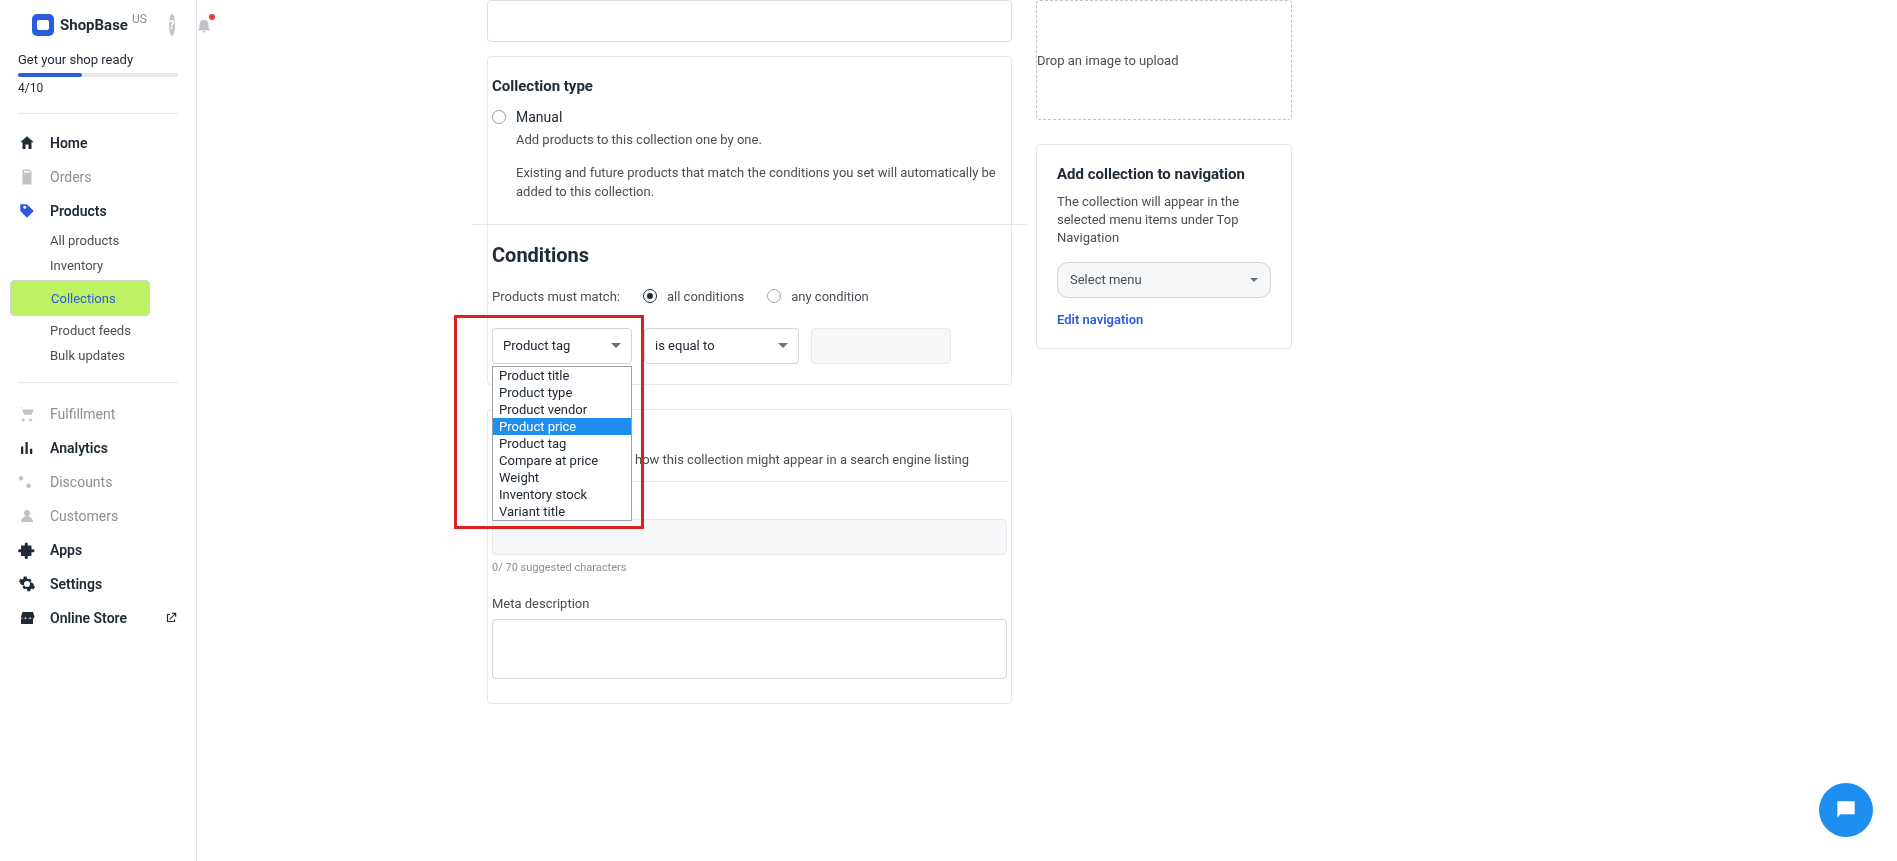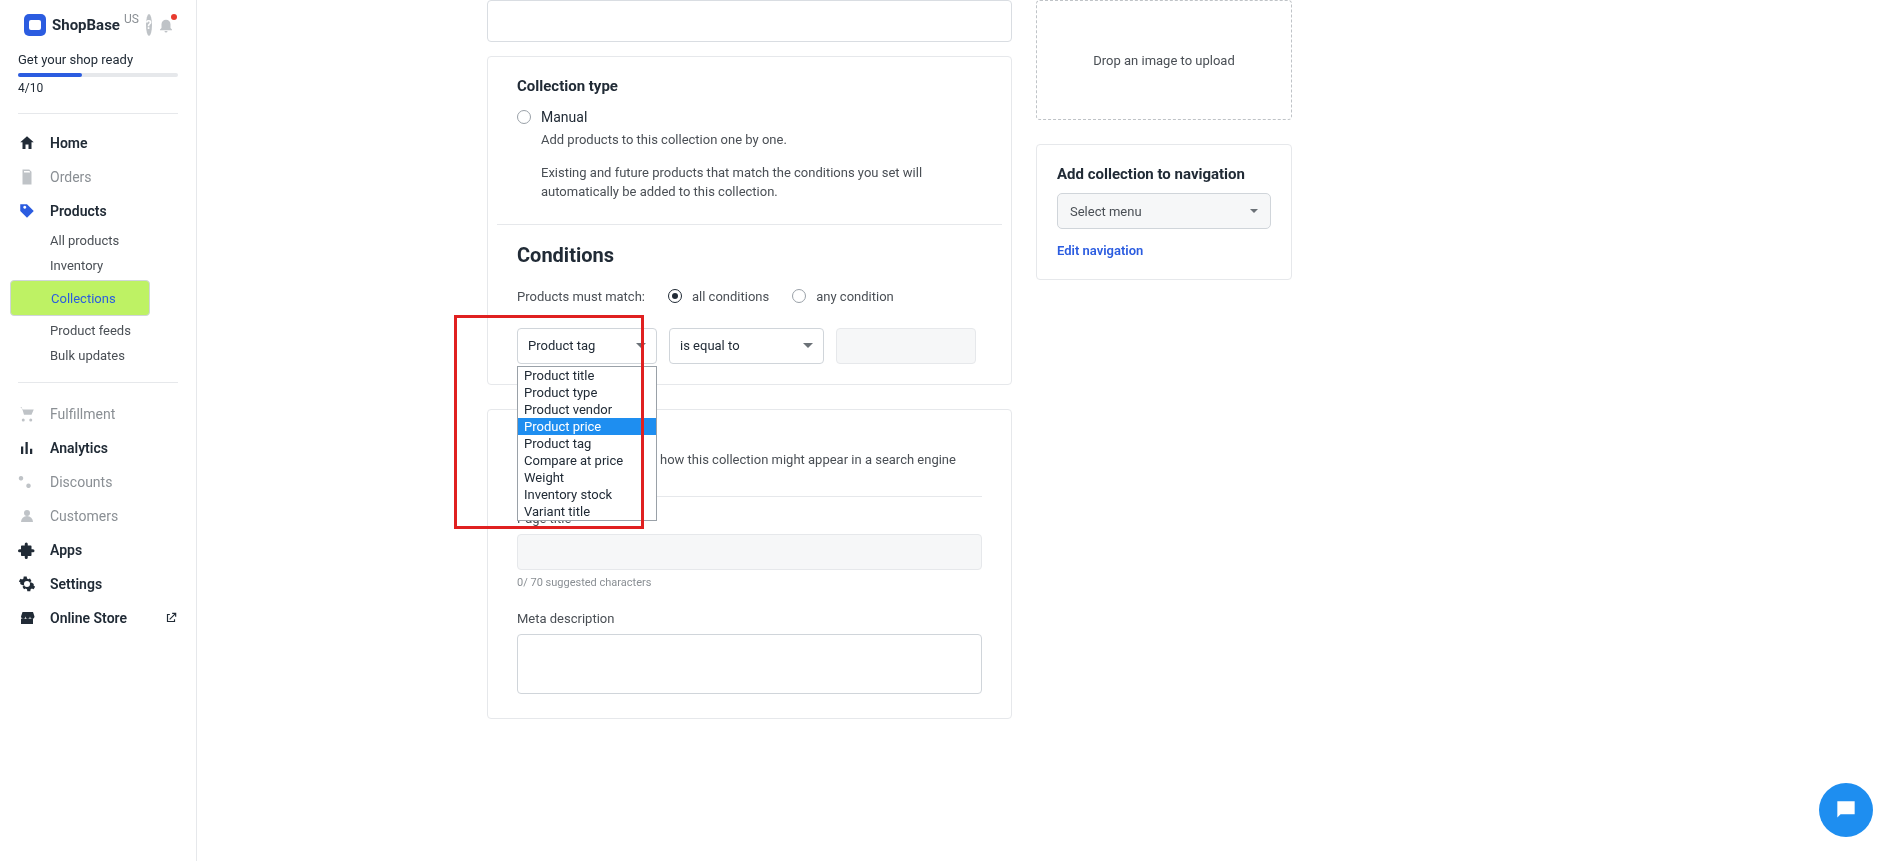--- a/index.html
+++ b/index.html
@@ -1,19 +1,19 @@
 <!DOCTYPE html>
 <html><head>
 <meta charset="utf-8">
 <style>
 html,body{margin:0;padding:0;font-family:-apple-system,BlinkMacSystemFont,"Segoe UI",Roboto,"Helvetica Neue",Arial,sans-serif;color:#212b36;background:#fff}
 *{box-sizing:border-box}
 .app{display:flex;width:1897px;height:861px;overflow:hidden;position:relative}
 .sidebar{width:197px;border-right:1px solid #e6e8eb;padding:14px 0;flex-shrink:0}
-.side-top{display:flex;align-items:center;gap:5px;padding:0 24px 16px}
+.side-top{display:flex;align-items:center;gap:20px;padding:0 32px 16px}
 .brand{display:flex;align-items:center;gap:6px;font-weight:700;font-size:15px}
 .brand-box{width:22px;height:22px;background:#2b5ce0;border-radius:5px;position:relative}
 .brand-box:before{content:"";position:absolute;left:5px;top:6px;width:12px;height:10px;background:#fff;border-radius:2px}
 .brand-us{font-size:12px;font-weight:400;color:#8a8f94;position:relative;top:-6px;left:-2px}
 .circle-btn{width:22px;height:22px;border-radius:50%;background:#bfc3c7;display:inline-flex;align-items:center;justify-content:center;color:#fff;font-weight:700;font-size:12px}
 .bell{position:relative;width:18px;height:18px}
 .bell svg{width:18px;height:18px;fill:#bfc3c7}
 .bell .dot{position:absolute;right:-2px;top:-2px;width:6px;height:6px;background:#e83b2e;border-radius:50%}
 .ready{padding:0 18px 6px;font-size:13px;color:#212b36}
 .prog-wrap{padding:0 18px 4px}
@@ -28,21 +28,21 @@
 .nav-sub.sel{background:#bef264;color:#2b5ce0;border-radius:4px;margin:2px 10px;padding-left:40px}
 .ic{width:18px;height:18px;display:inline-flex;align-items:center;justify-content:center;color:inherit}
 .ic svg{width:18px;height:18px;fill:currentColor}
 .nav-item.muted .ic{color:#bfc3c7}
 .nav-item.active .ic{color:#212b36}
 .nav-item.products .ic{color:#2b5ce0}
 .ext-ic{width:14px;height:14px;color:#8a8f94;margin-left:auto}
 .main{flex:1;display:flex;gap:24px;padding:0 0 0 290px;overflow:hidden}
 .center-col{width:525px;position:relative}
 .rich-placeholder{border:1px solid #d9dde2;border-radius:4px;height:42px;margin-bottom:14px;background:#fff}
-.card{border:1px solid #e6e8eb;border-radius:4px;padding:20px 29px;margin-bottom:24px;background:#fff}
+.card{border:1px solid #e6e8eb;border-radius:4px;padding:20px 4px;margin-bottom:24px;background:#fff}
 .card h3{margin:0 0 14px;font-size:15px;font-weight:700}
 .radio-row{display:flex;align-items:center;gap:10px;margin:2px 0 6px}
 .radio{width:14px;height:14px;border:1px solid #9aa1a8;border-radius:50%;display:inline-block;position:relative}
 .radio.checked{border-color:#212b36}
 .radio.checked:after{content:"";position:absolute;left:3px;top:3px;width:6px;height:6px;background:#212b36;border-radius:50%}
 .radio-label{font-size:14px;color:#212b36}
 .radio-desc{font-size:13px;color:#4a4f55;margin:0 0 14px 24px;line-height:1.45}
 .sep{height:1px;background:#e6e8eb;margin:22px -20px 18px}
 .sub-h{font-size:20px;font-weight:700;margin-bottom:14px}
 .match-row{display:flex;align-items:center;gap:15px;font-size:13px;color:#4a4f55;margin-bottom:16px}
@@ -56,25 +56,25 @@
 .dropdown .opt{padding:1px 6px;cursor:pointer}
 .dropdown .opt.hl{background:#1e8ef0;color:#fff}
 .red-box{position:absolute;border:3px solid #e02020;pointer-events:none;z-index:50}
 .card2-h{font-size:15px;font-weight:700}
 .seo-desc{font-size:13px;color:#4a4f55;margin:4px 0 0}
 .field-label{font-size:13px;color:#4a4f55;margin:0 0 8px}
 .text-input{width:100%;height:36px;background:#f6f7f8;border:1px solid #e6e8eb;border-radius:4px}
 .helper{font-size:11px;color:#8a8f94;margin-top:6px}
 .textarea{width:100%;height:60px;background:#fff;border:1px solid #d0d5da;border-radius:4px;resize:none}
 .right-col{width:256px}
-.drop-img{border:1px dashed #bfc3c7;border-radius:4px;height:120px;display:flex;align-items:center;justify-content:center;font-size:13px;color:#4a4f55;margin-bottom:24px}
+.drop-img{border:1px dashed #bfc3c7;border-radius:4px;height:120px;display:flex;align-items:center;font-size:13px;color:#4a4f55;margin-bottom:24px}
 .side-card{border:1px solid #e6e8eb;border-radius:4px;padding:20px}
 .side-card h4{margin:0 0 10px;font-size:15px;font-weight:700}
 .side-card p{margin:0 0 14px;font-size:13px;color:#4a4f55;line-height:1.4}
-.sel-menu{width:100%;height:36px;border:1px solid #d0d5da;border-radius:5px;background:#f6f7f8;display:flex;align-items:center;justify-content:space-between;padding:0 12px;font-size:13px;color:#4a4f55;cursor:pointer}
+.sel-menu{width:100%;height:36px;border:1px solid #d0d5da;border-radius:11px;background:#f6f7f8;display:flex;align-items:center;justify-content:space-between;padding:0 12px;font-size:13px;color:#4a4f55;cursor:pointer}
 .edit-link{color:#2b5ce0;font-size:13px;font-weight:600;margin-top:14px;display:inline-block;cursor:pointer}
 .chat-fab{position:absolute;right:24px;bottom:24px;width:54px;height:54px;border-radius:50%;background:#1e8ef0;display:flex;align-items:center;justify-content:center;cursor:pointer}
 .chat-fab svg{width:26px;height:26px;fill:#fff}
 .sub-divider{height:1px;background:#e6e8eb;margin:14px 0}
 </style>
 </head>
 <body>
 
 <div class="app">
   <aside class="sidebar">
@@ -268,20 +268,21 @@
 
       <div class="red-box" style="left:-33px;top:315px;width:190px;height:214px"></div>
     </div>
 
     <div class="right-col">
       <div class="drop-img">
         <span>Drop an image to upload</span>
       </div>
       <div class="side-card">
         <h4>Add collection to navigation</h4>
+        <p>The collection will appear in the selected menu items under Top Navigation</p>
         <div class="sel-menu">
           <span>Select menu</span>
           <span class="caret" style="border-left:4px solid transparent;border-right:4px solid transparent;border-top:4px solid #6b7177"></span>
         </div>
         <span class="edit-link">Edit navigation</span>
       </div>
     </div>
   </main>
 
   <div class="chat-fab">

